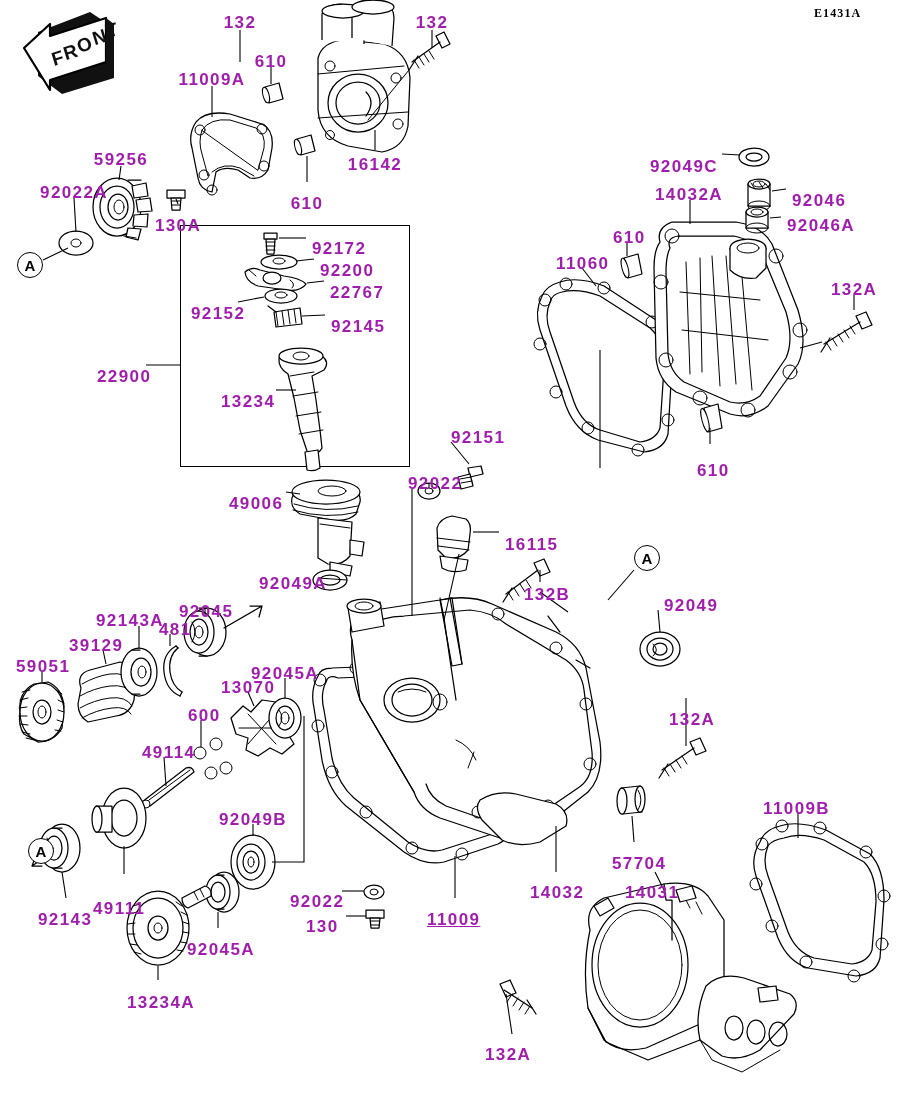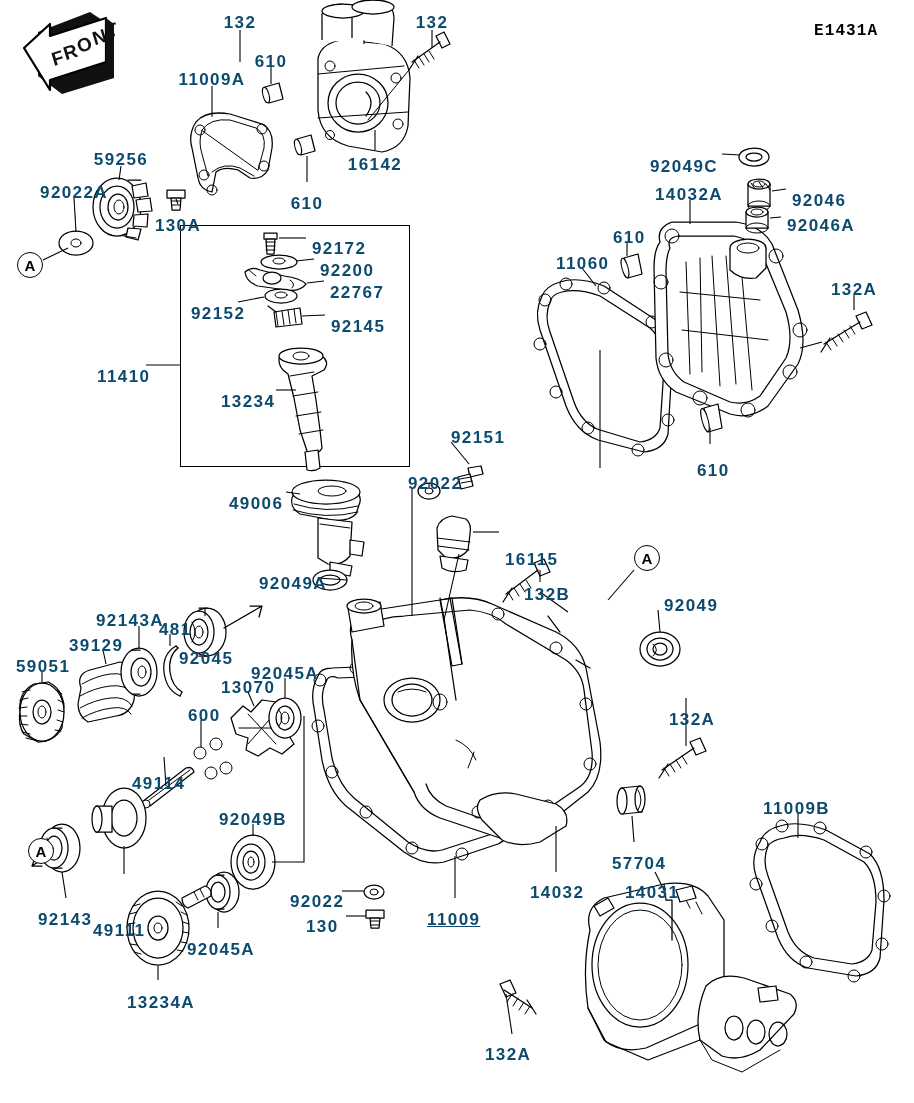--- a/index.html
+++ b/index.html
@@ -14,36 +14,35 @@
     height:1103px;
     background:#ffffff;
     overflow:hidden;
   }
   
   .lbl{
     position:absolute;
     font-family:"Liberation Sans", sans-serif;
     font-size:17px;
     font-weight:bold;
-    color:#0c4a6e;
+    color:#a21caf;
     letter-spacing:1.4px;
     white-space:nowrap;
     line-height:1;
     user-select:none;
   }
   .lbl.c{transform:translateX(-50%);}
   
   .docid{
     position:absolute;
-    font-family:Liberation Mono, monospace;
-    font-size:16px;
+    font-family:Liberation Serif, serif;
+    font-size:12px;
     font-weight:bold;
     letter-spacing:1.1px;
     color:#000;
-    margin-top:16px;
   }
   
   .acall{
     position:absolute;
     width:26px;height:26px;
     border:1.4px solid #000;
     border-radius:50%;
     box-sizing:border-box;
     display:flex;align-items:center;justify-content:center;
     font-size:15px;font-weight:bold;
@@ -667,39 +666,39 @@
       <div class="lbl c" style="left: 375px; top: 156px;">16142</div>
       <div class="lbl c" style="left: 307px; top: 195px;">610</div>
       <div class="lbl c" style="left: 121px; top: 151px;">59256</div>
       <div class="lbl c" style="left: 74px; top: 184px;">92022A</div>
       <div class="lbl c" style="left: 178px; top: 217px;">130A</div>
       <div class="lbl" style="left: 312px; top: 240px;">92172</div>
       <div class="lbl" style="left: 320px; top: 262px;">92200</div>
       <div class="lbl" style="left: 330px; top: 284px;">22767</div>
       <div class="lbl" style="left: 191px; top: 305px;">92152</div>
       <div class="lbl" style="left: 331px; top: 318px;">92145</div>
-      <div class="lbl" style="left: 97px; top: 368px;">11410</div>
+      <div class="lbl" style="left: 97px; top: 368px;">22900</div>
       <div class="lbl" style="left: 221px; top: 393px;">13234</div>
       <div class="lbl" style="left: 229px; top: 495px;">49006</div>
       <div class="lbl" style="left: 451px; top: 429px;">92151</div>
       <div class="lbl" style="left: 408px; top: 475px;">92022</div>
-      <div class="lbl" style="left: 505px; top: 536px; margin-top: 15px;">16115</div>
+      <div class="lbl" style="left: 505px; top: 536px;">16115</div>
       <div class="lbl" style="left: 524px; top: 586px;">132B</div>
       <div class="lbl" style="left: 259px; top: 575px; text-align: right;">92049A</div>
-      <div class="lbl" style="left: 179px; top: 603px; margin-top: 47px;">92045</div>
+      <div class="lbl" style="left: 179px; top: 603px;">92045</div>
       <div class="lbl" style="left: 159px; top: 621px;">481</div>
       <div class="lbl" style="left: 96px; top: 612px;">92143A</div>
       <div class="lbl" style="left: 69px; top: 637px;">39129</div>
       <div class="lbl" style="left: 16px; top: 658px;">59051</div>
       <div class="lbl" style="left: 221px; top: 679px;">13070</div>
       <div class="lbl" style="left: 251px; top: 665px;">92045A</div>
       <div class="lbl" style="left: 188px; top: 707px;">600</div>
-      <div class="lbl" style="left: 132px; top: 744px; margin-top: 31px;">49114</div>
+      <div class="lbl" style="left: 142px; top: 744px;">49114</div>
       <div class="lbl" style="left: 219px; top: 811px;">92049B</div>
-      <div class="lbl" style="left: 93px; top: 922px;">49111</div>
+      <div class="lbl" style="left: 93px; top: 900px;">49111</div>
       <div class="lbl" style="left: 38px; top: 911px;">92143</div>
       <div class="lbl" style="left: 187px; top: 941px;">92045A</div>
       <div class="lbl" style="left: 127px; top: 994px;">13234A</div>
       <div class="lbl" style="left: 290px; top: 893px;">92022</div>
       <div class="lbl" style="left: 306px; top: 918px;">130</div>
       <div class="lbl" style="left: 427px; top: 911px; text-decoration: underline;">11009</div>
       <div class="lbl" style="left: 530px; top: 884px;">14032</div>
       <div class="lbl" style="left: 612px; top: 855px;">57704</div>
       <div class="lbl" style="left: 625px; top: 884px;">14031</div>
       <div class="lbl" style="left: 669px; top: 711px;">132A</div>

